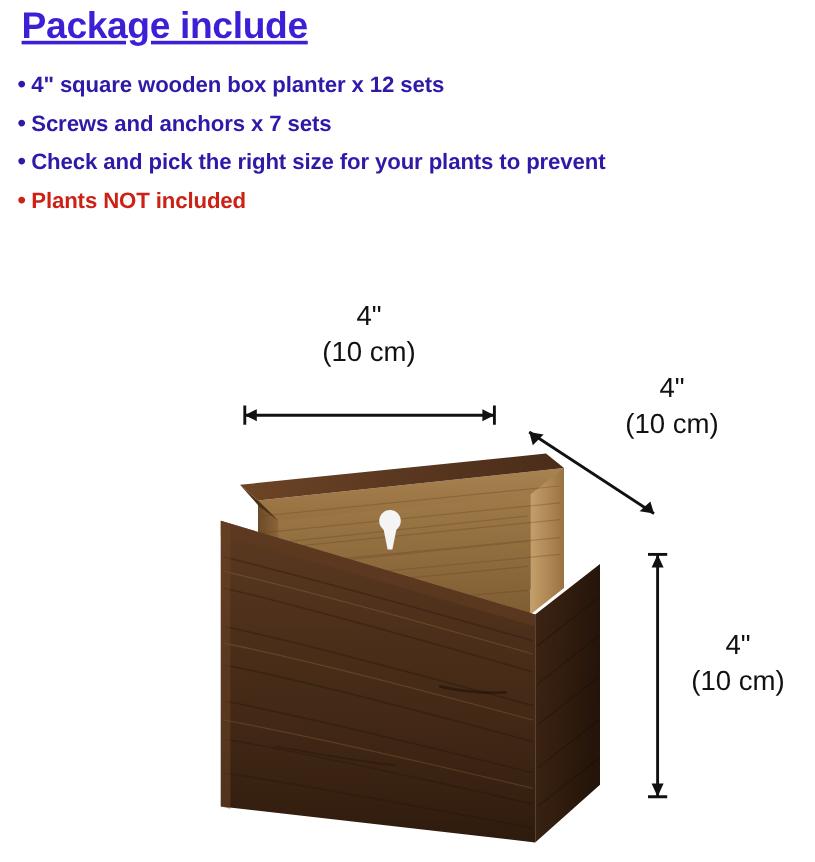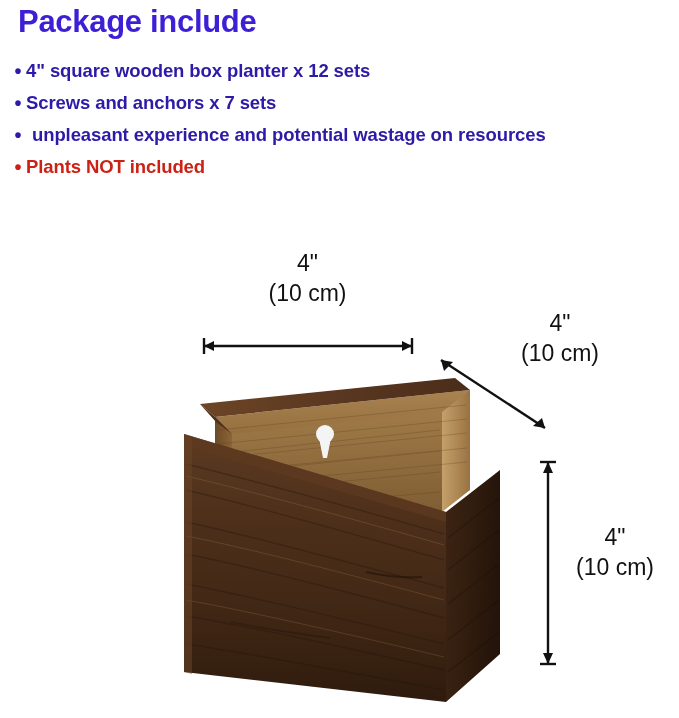--- a/index.html
+++ b/index.html
@@ -16,20 +16,21 @@
   }
 
   
   .header {
     position: absolute;
     left: 18px;
     top: 4px;
     font-size: 31px;
     font-weight: bold;
     color: #3d1fd6;
+    text-decoration: underline;
     letter-spacing: -0.3px;
     white-space: nowrap;
   }
 
   
   .bullets {
     position: absolute;
     left: 10px;
     top: 58px;
     width: 660px;
@@ -124,21 +125,21 @@
   </div>
 
   <div class="bullet-row blue">
     <span class="bullet-dot">•</span>
     <span class="bullet-text">Screws and anchors x 7 sets</span>
   </div>
 
   <div class="bullet-row blue">
     <span class="bullet-dot">•</span>
     <span class="bullet-text">
-      <span class="cont">unpleasant experience and potential wastage on resources</span>
+      <span>Check and pick the right size for your plants to prevent</span>
     </span>
   </div>
 
   <div class="bullet-row red">
     <span class="bullet-dot">•</span>
     <span class="bullet-text">Plants NOT included</span>
   </div>
 
 </div>
 

